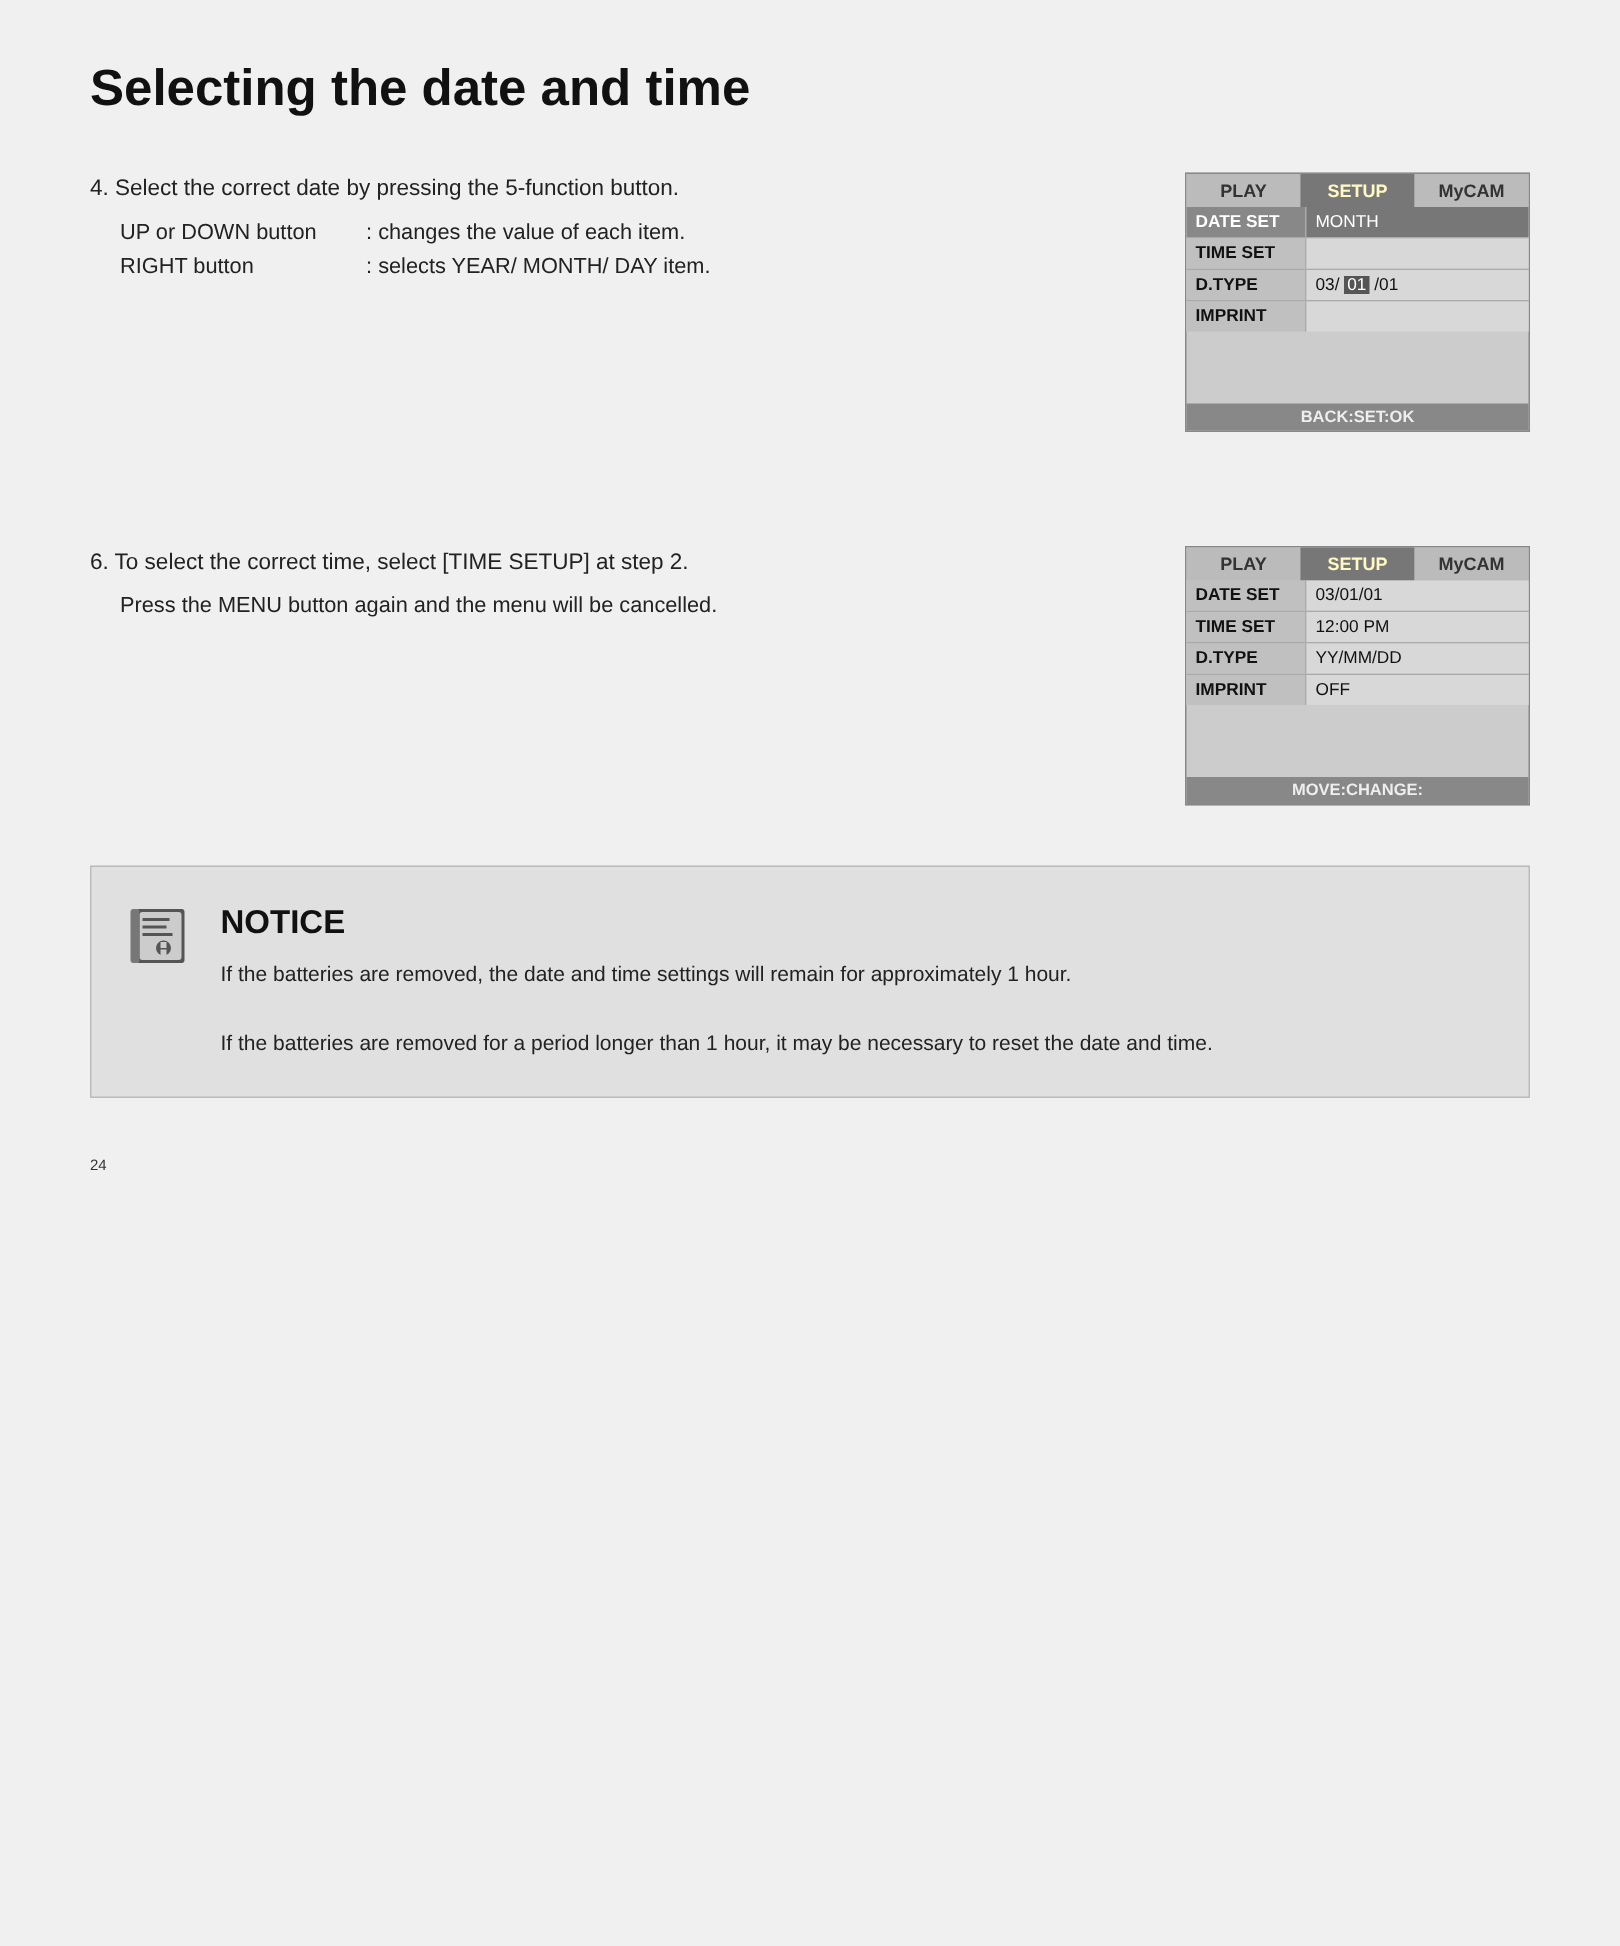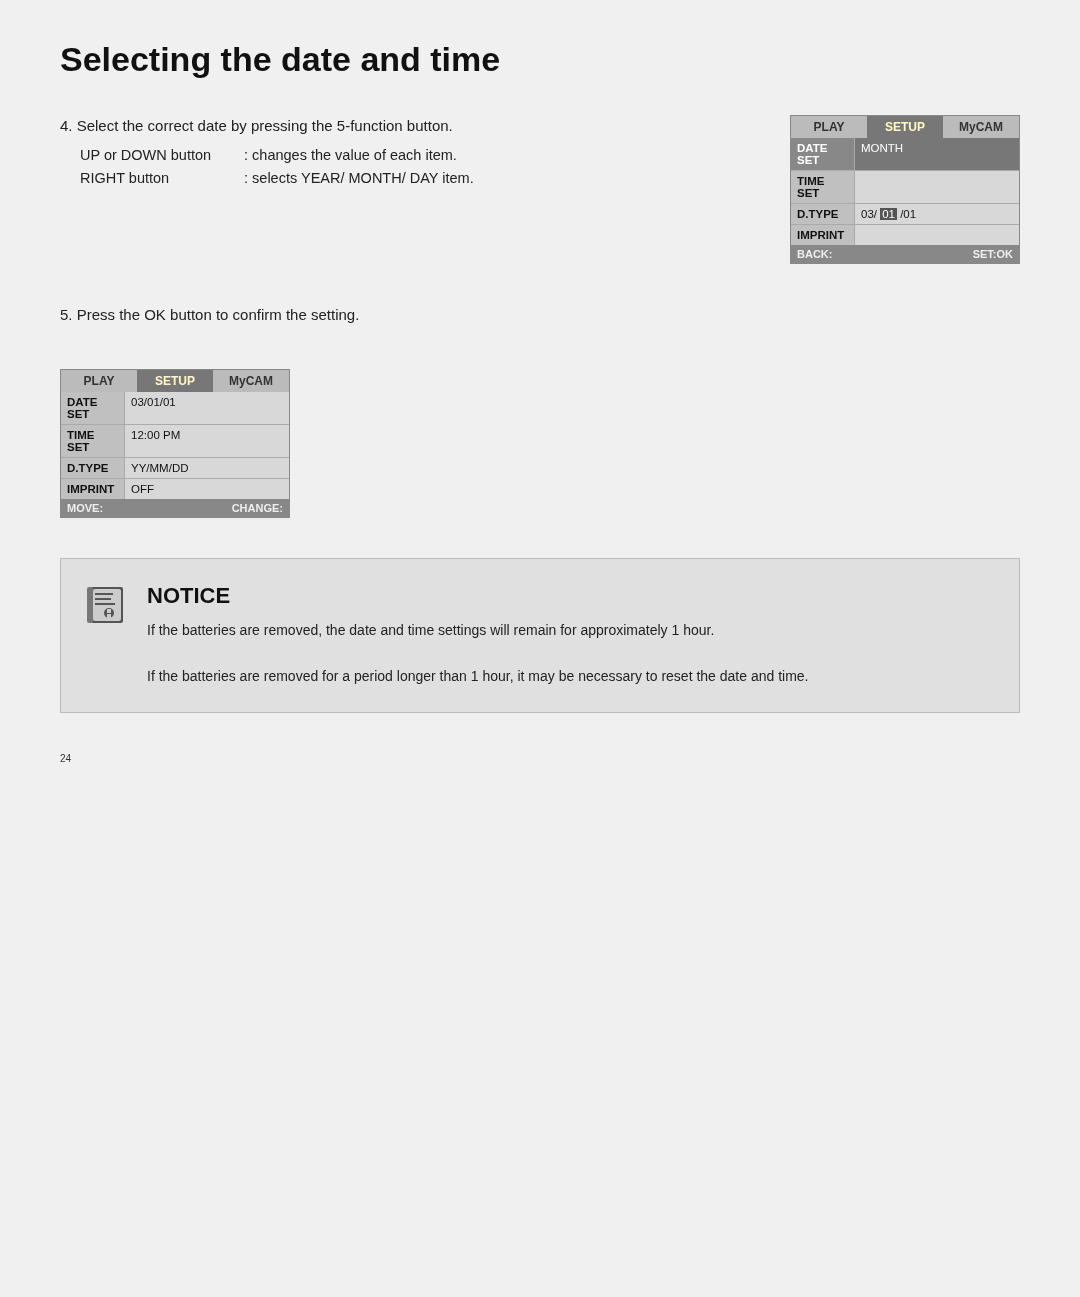--- a/index.html
+++ b/index.html
@@ -87,21 +87,21 @@
     .cam-row {
       display: flex;
       border-top: 1px solid #aaa;
     }
 
     .cam-row:first-child {
       border-top: none;
     }
 
     .cam-label {
-      width: 64px;
+      width: 80px;
       padding: 4px 6px;
       font-size: 11.5px;
       font-weight: bold;
       background: #c0c0c0;
       color: #111;
       border-right: 1px solid #aaa;
     }
 
     .cam-value {
       flex: 1;
@@ -121,26 +121,27 @@
     }
 
     .cam-value .date-selected {
       background: #555;
       color: #fff;
       padding: 0 2px;
     }
 
     .cam-footer {
       display: flex;
-      justify-content: space-between;
+      justify-content: center;
       background: #888;
       padding: 3px 6px;
       font-size: 11px;
       font-weight: bold;
       color: #eee;
+      margin-top: 48px;
     }
 
     
     .notice-box {
       background: #e0e0e0;
       border: 1px solid #bbb;
       padding: 24px 28px 24px 24px;
       margin-top: 20px;
       display: flex;
       align-items: flex-start;
@@ -229,24 +230,27 @@
       </div>
     </div>
     <div class="cam-footer">
       <span>BACK:</span>
       <span>SET:OK</span>
     </div>
   </div>
 </div>
 
 <div class="section" style="flex-direction: column; margin-bottom: 36px;">
-  <p class="step-line">5. Press the OK button to confirm the setting.</p>
 </div>
 
 <div class="section" style="margin-top: 10px;">
+  <div class="section-text">
+    <p class="step-line">6. To select the correct time, select [TIME SETUP] at step 2.</p>
+    <p class="indent-line">Press the MENU button again and the menu will be cancelled.</p>
+  </div>
 
   <div class="cam-ui">
     <div class="cam-tabs">
       <div class="cam-tab">PLAY</div>
       <div class="cam-tab active">SETUP</div>
       <div class="cam-tab">MyCAM</div>
     </div>
     <div class="cam-rows">
       <div class="cam-row">
         <div class="cam-label">DATE SET</div>

